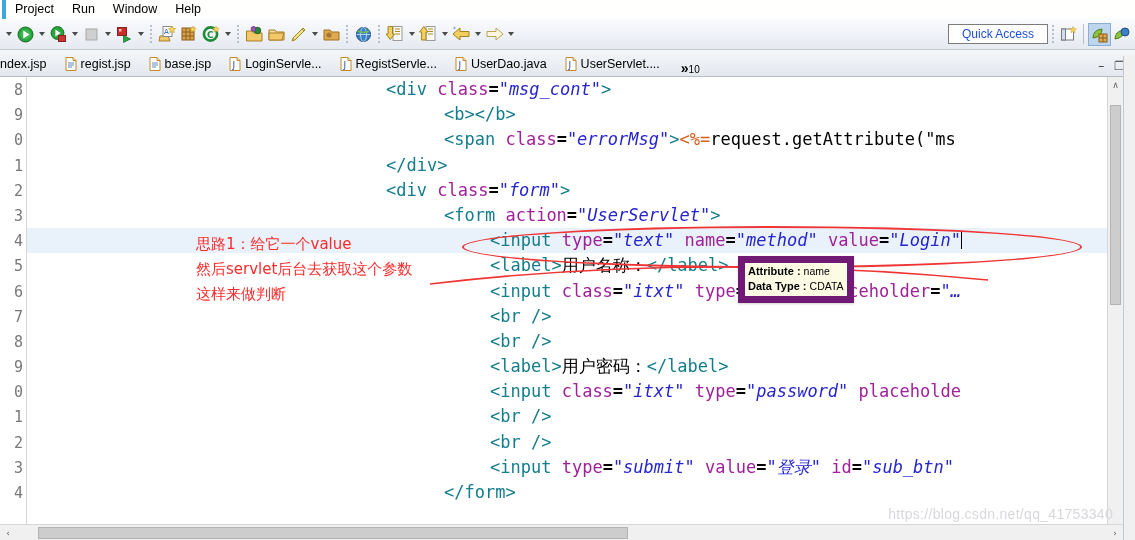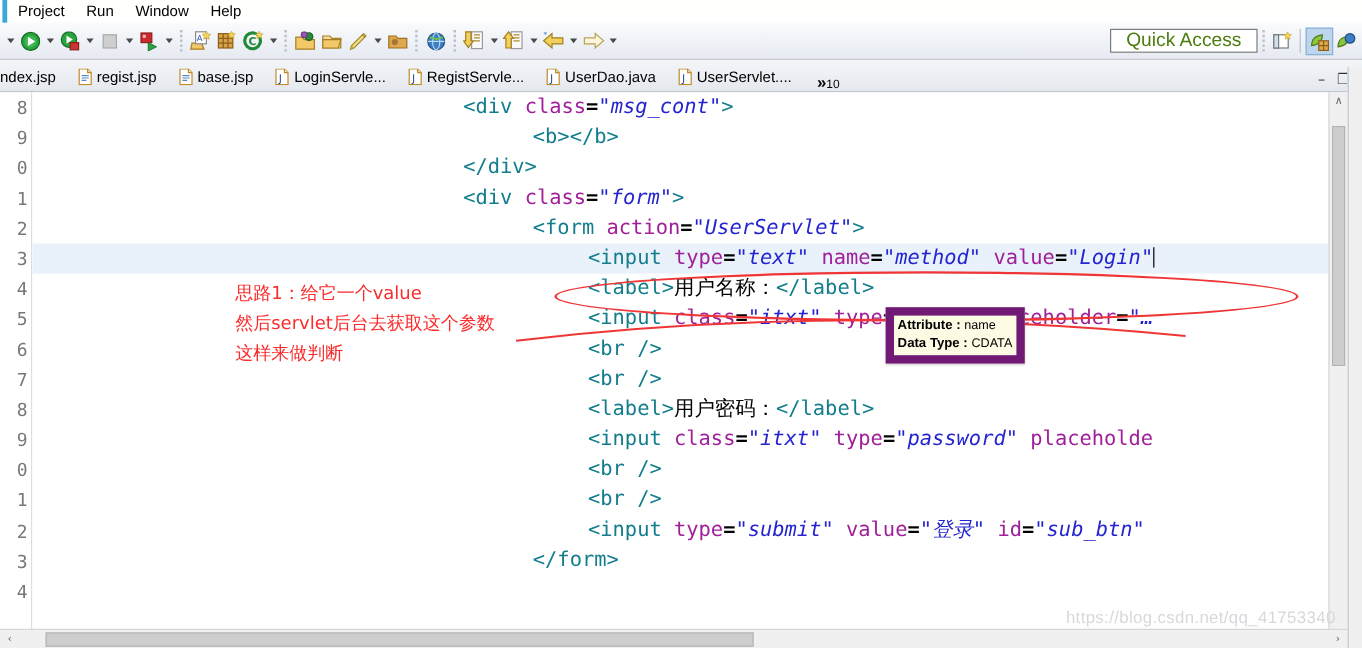--- a/index.html
+++ b/index.html
@@ -47,24 +47,24 @@
     flex:0 0 auto;
   }
   .tb-arrow::after {
     content:""; width:0;height:0;
     border-left:3.5px solid transparent;
     border-right:3.5px solid transparent;
     border-top:4px solid #4a4a4a;
   }
   .qa-box {
     margin-left:auto;
-    width:123px; height:20px;
+    width:100px; height:20px;
     border:1px solid #7b7b7b; background:#fff;
     display:flex; align-items:center; justify-content:center;
-    font-size:16px; color:#4d7c0f; white-space:nowrap;
+    font-size:12px; color:#1d4ed8; white-space:nowrap;
     flex:0 0 auto;
   }
   .persp-btn {
     width:21px; height:21px; display:flex; align-items:center; justify-content:center;
     flex:0 0 auto;
   }
   .persp-active {
     width:23px; height:23px;
     background:#bdd6ee; border:1px solid #8ab0d6;
     display:flex;align-items:center;justify-content:center;
@@ -563,20 +563,21 @@
       <div class="gline">0</div>
       <div class="gline">1</div>
       <div class="gline">2</div>
       <div class="gline">3</div>
       <div class="gline">4</div>
     </div>
 
   <div class="code-area" id="codeArea">
       <div class="cline"><span style="display: inline-block; width: 358px;"></span><span><span class="t">&lt;div</span> <span class="a">class</span><span class="eq">=</span><span class="v">"msg_cont"</span><span class="t">&gt;</span></span></div>
       <div class="cline"><span style="display: inline-block; width: 416px;"></span><span><span class="t">&lt;b&gt;&lt;/b&gt;</span></span></div>
+      <div class="cline"><span style="display: inline-block; width: 416px;"></span><span><span class="t">&lt;span</span> <span class="a">class</span><span class="eq">=</span><span class="v">"errorMsg"</span><span class="t">&gt;</span><span class="sc">&lt;%=</span><span class="txt">request.getAttribute("ms</span></span></div>
       <div class="cline"><span style="display: inline-block; width: 358px;"></span><span><span class="t">&lt;/div&gt;</span></span></div>
       <div class="cline"><span style="display: inline-block; width: 358px;"></span><span><span class="t">&lt;div</span> <span class="a">class</span><span class="eq">=</span><span class="v">"form"</span><span class="t">&gt;</span></span></div>
       <div class="cline"><span style="display: inline-block; width: 416px;"></span><span><span class="t">&lt;form</span> <span class="a">action</span><span class="eq">=</span><span class="v">"UserServlet"</span><span class="t">&gt;</span></span></div>
       <div class="cline hl"><span style="display: inline-block; width: 462px;"></span><span><span class="t">&lt;input</span> <span class="a">type</span><span class="eq">=</span><span class="v">"text"</span> <span class="a">name</span><span class="eq">=</span><span class="v">"method"</span> <span class="a">value</span><span class="eq">=</span><span class="v">"Login"</span></span><span class="caret"></span></div>
       <div class="cline"><span style="display: inline-block; width: 462px;"></span><span><span class="t">&lt;label&gt;</span><span class="txt">用户名称：</span><span class="t">&lt;/label&gt;</span></span></div>
       <div class="cline"><span style="display: inline-block; width: 462px;"></span><span><span class="t">&lt;input</span> <span class="a">class</span><span class="eq">=</span><span class="v">"itxt"</span> <span class="a">type</span><span class="eq">=</span><span class="v">"text"</span> <span class="a">placeholder</span><span class="eq">=</span><span class="v">"…</span></span></div>
       <div class="cline"><span style="display: inline-block; width: 462px;"></span><span><span class="t">&lt;br /&gt;</span></span></div>
       <div class="cline"><span style="display: inline-block; width: 462px;"></span><span><span class="t">&lt;br /&gt;</span></span></div>
       <div class="cline"><span style="display: inline-block; width: 462px;"></span><span><span class="t">&lt;label&gt;</span><span class="txt">用户密码：</span><span class="t">&lt;/label&gt;</span></span></div>
       <div class="cline"><span style="display: inline-block; width: 462px;"></span><span><span class="t">&lt;input</span> <span class="a">class</span><span class="eq">=</span><span class="v">"itxt"</span> <span class="a">type</span><span class="eq">=</span><span class="v">"password"</span> <span class="a">placeholde</span></span></div>

